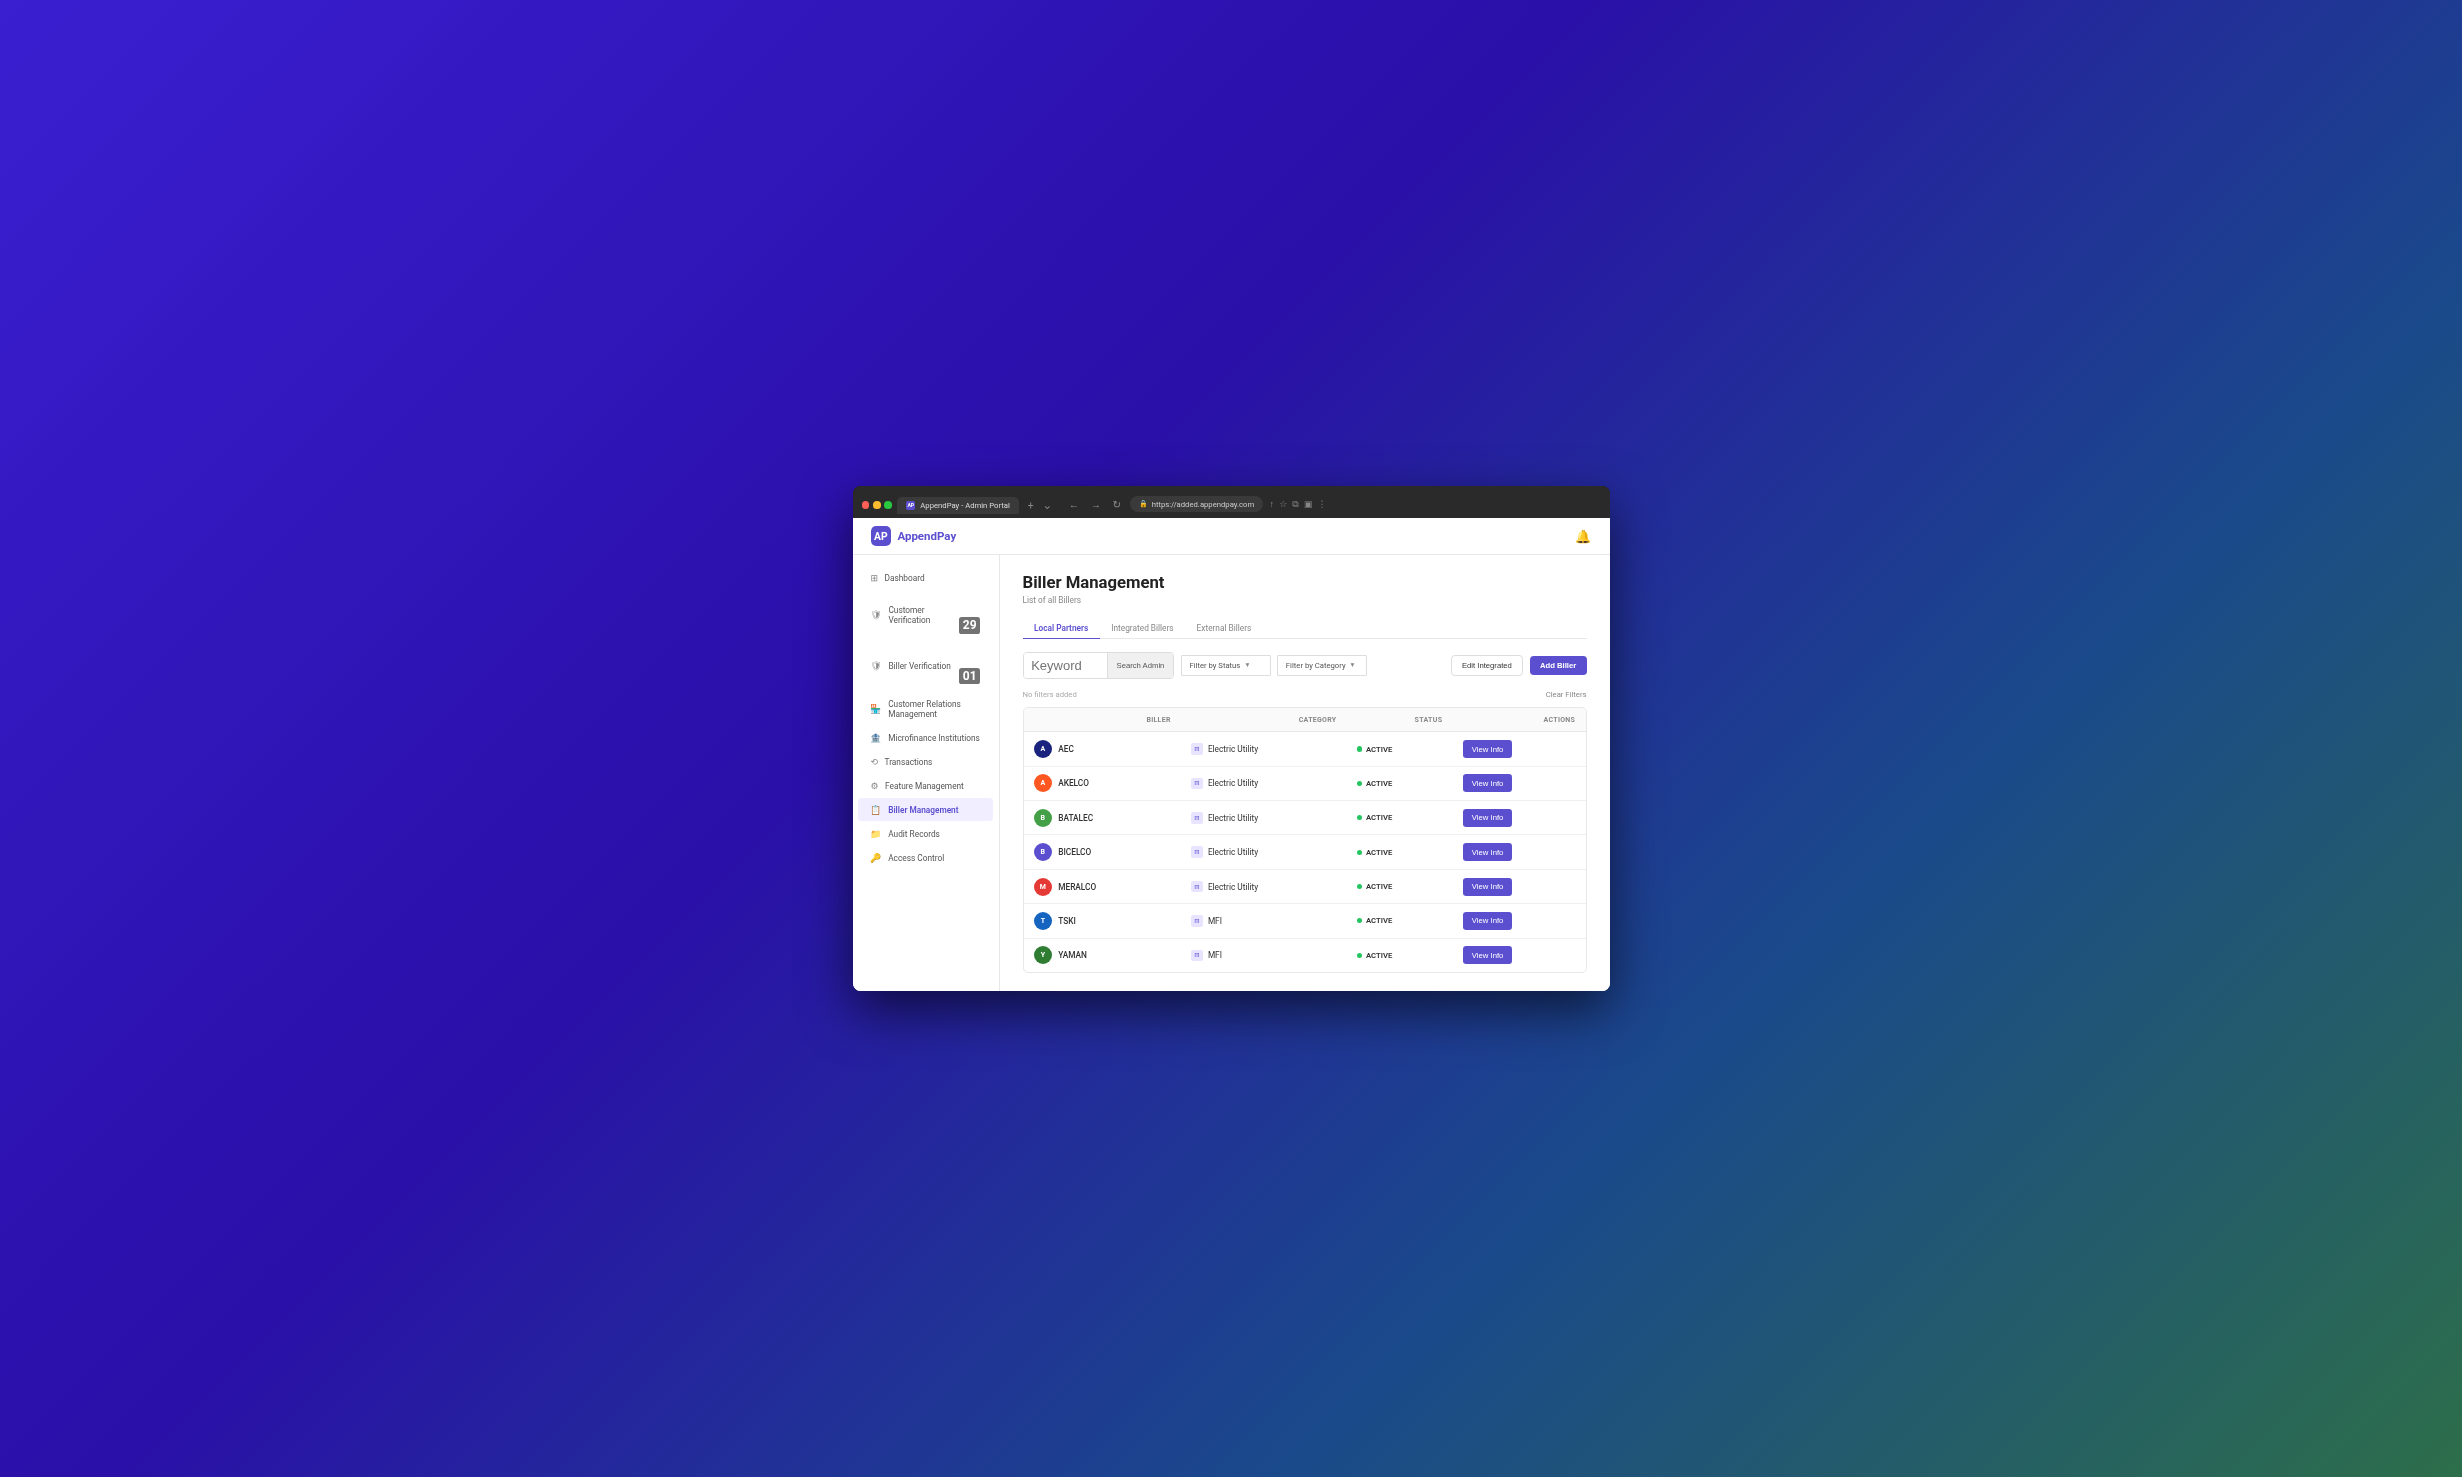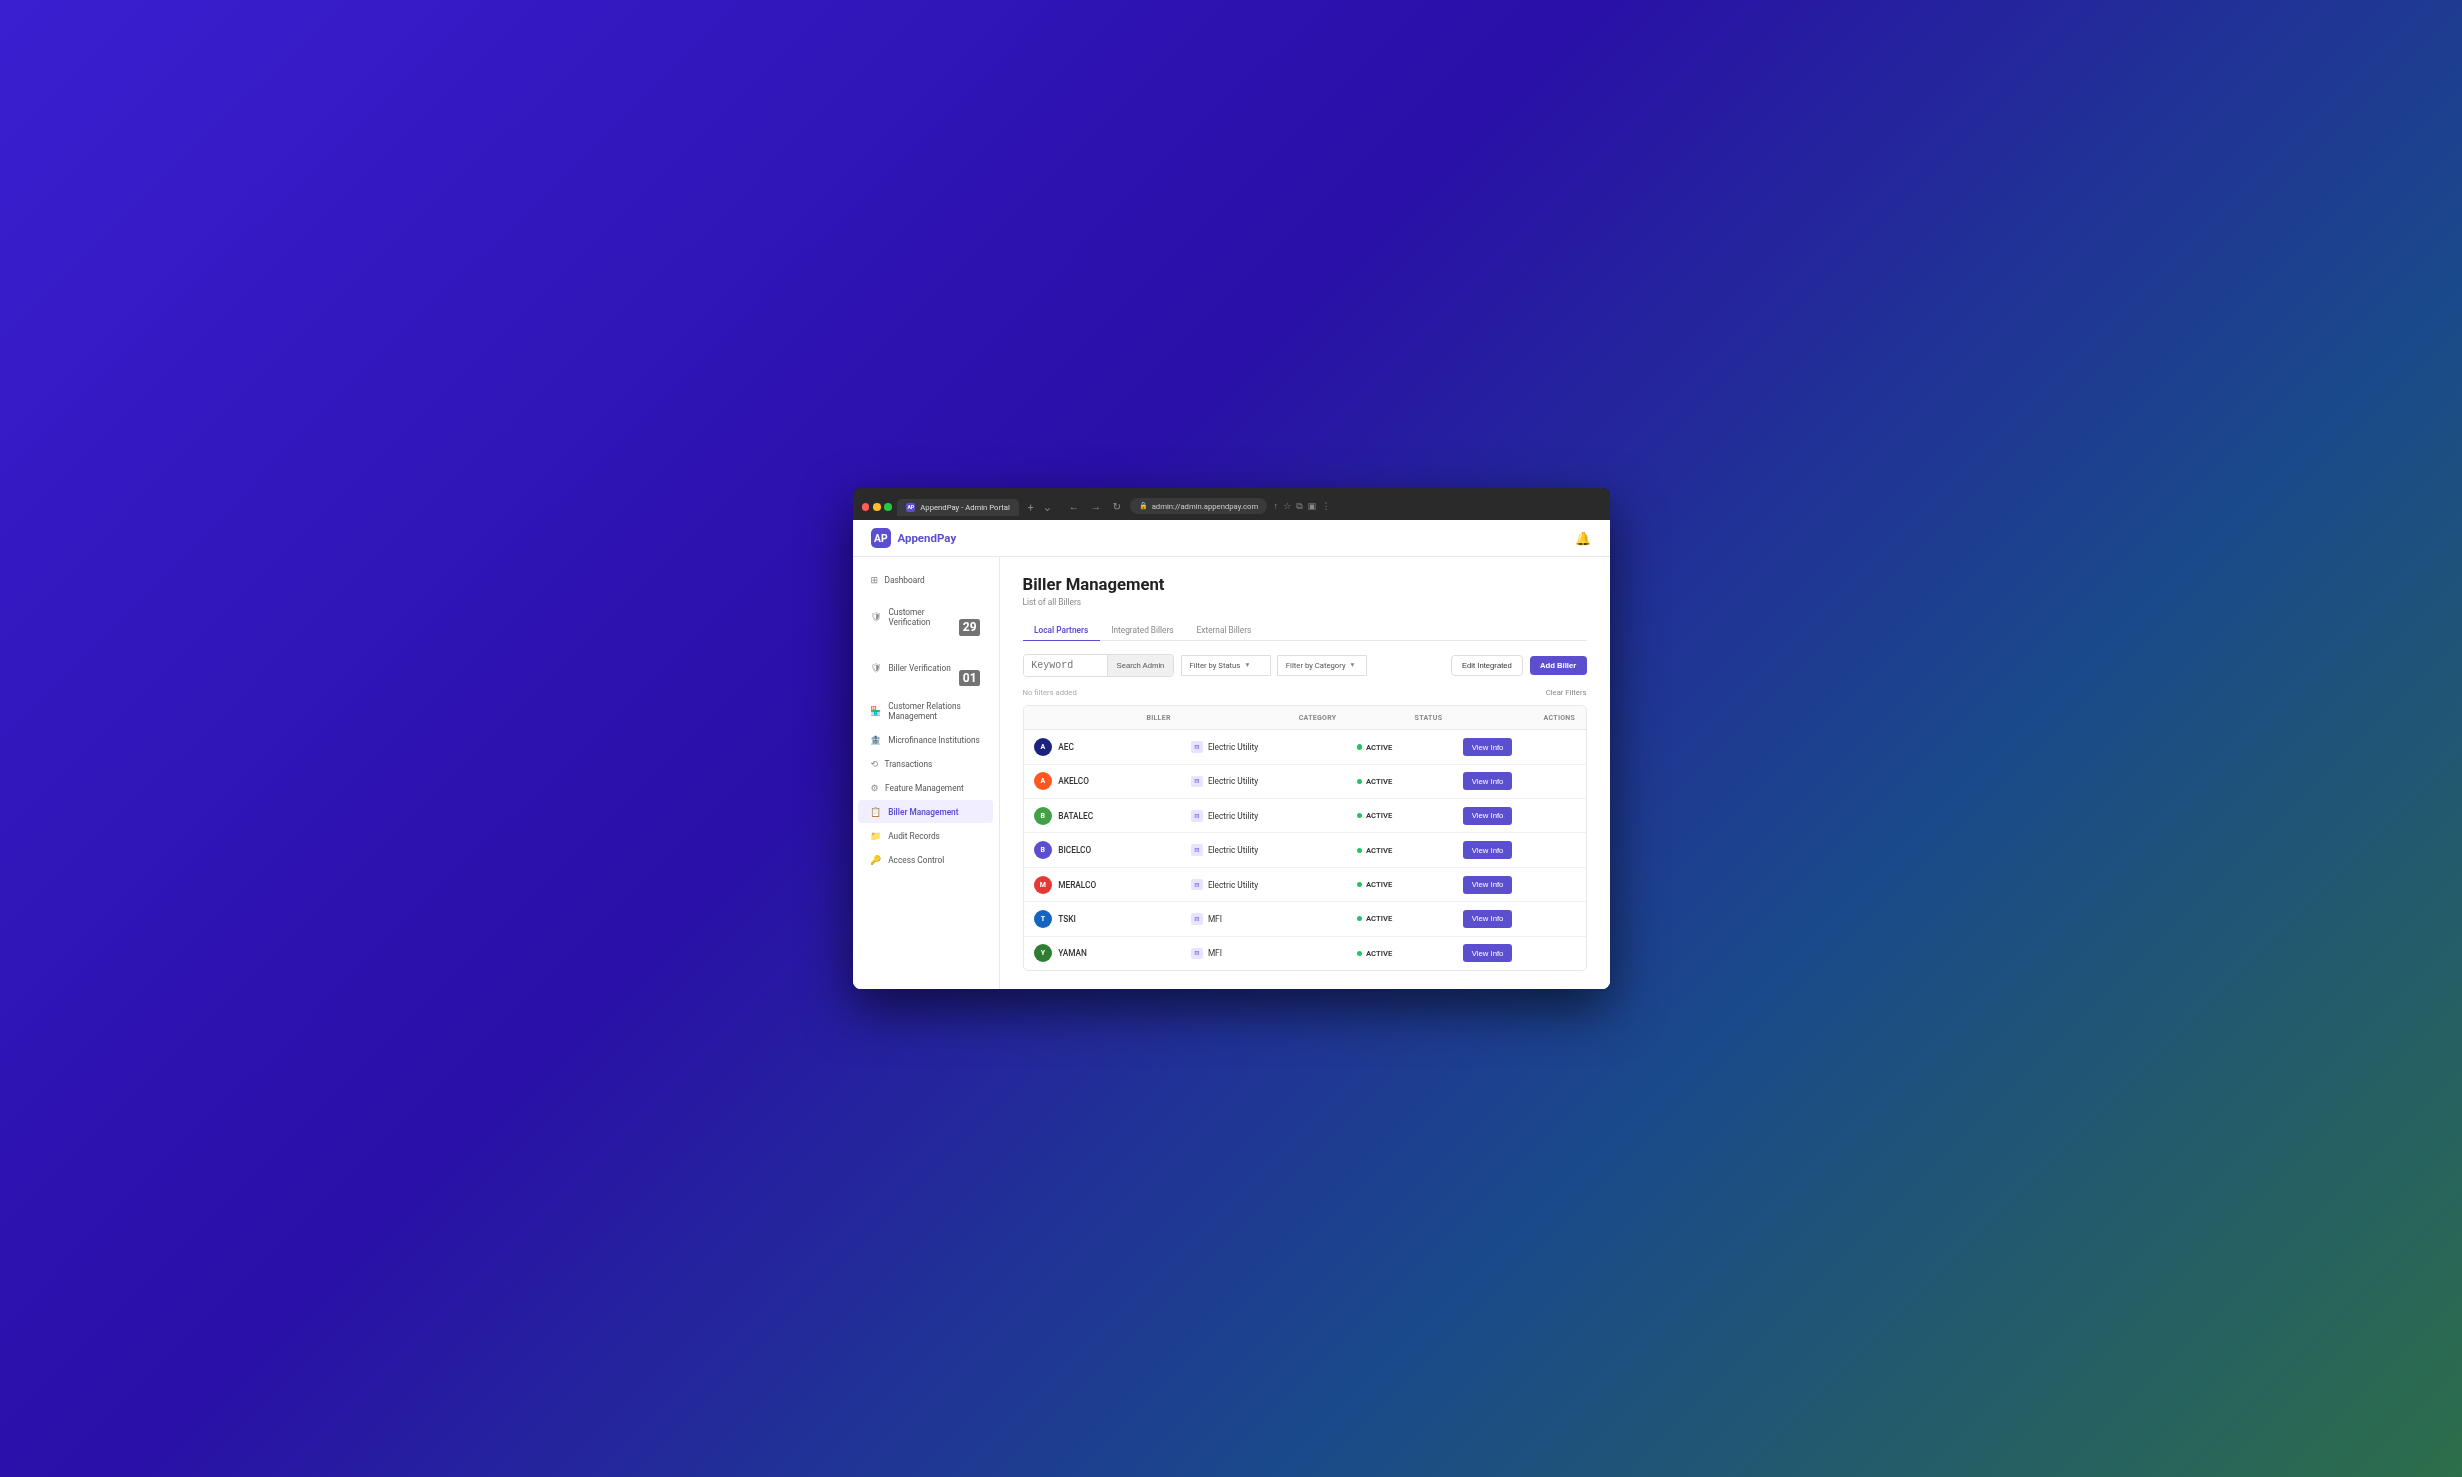--- a/index.html
+++ b/index.html
@@ -229,24 +229,23 @@
       display: flex;
       border: 0.6px solid #ddd;
       border-radius: 3.8px;
       overflow: hidden;
       background: white;
     }
     .search-input {
       border: none;
       outline: none;
       padding: 5.1px 7.7px;
-      font-size: 10px;
+      font-size: 13px;
       color: #aaa;
       width: 83px;
-      font-family: Liberation Mono, monospace;
     }
     .search-btn {
       background: #f0f0f0;
       border: none;
       border-left: 0.6px solid #ddd;
       padding: 5.1px 9px;
       font-size: 7.7px;
       color: #555;
       cursor: pointer;
       font-weight: 500;
@@ -409,21 +408,21 @@
       </div>
       <span class="tab-plus">+</span>
       <span class="browser-maximize">⌄</span>
     </div>
     <div class="browser-addressbar">
       <span class="nav-btn">←</span>
       <span class="nav-btn">→</span>
       <span class="nav-btn">↻</span>
       <div class="address-bar">
         <span class="address-lock">🔒</span>
-        <span>admin://admin.appendpay.com</span>
+        <span>https://added.appendpay.com</span>
       </div>
       <div class="address-bar-actions">
         <span>↑</span>
         <span>☆</span>
         <span>⧉</span>
         <span>▣</span>
         <span>⋮</span>
       </div>
     </div>
   </div>

